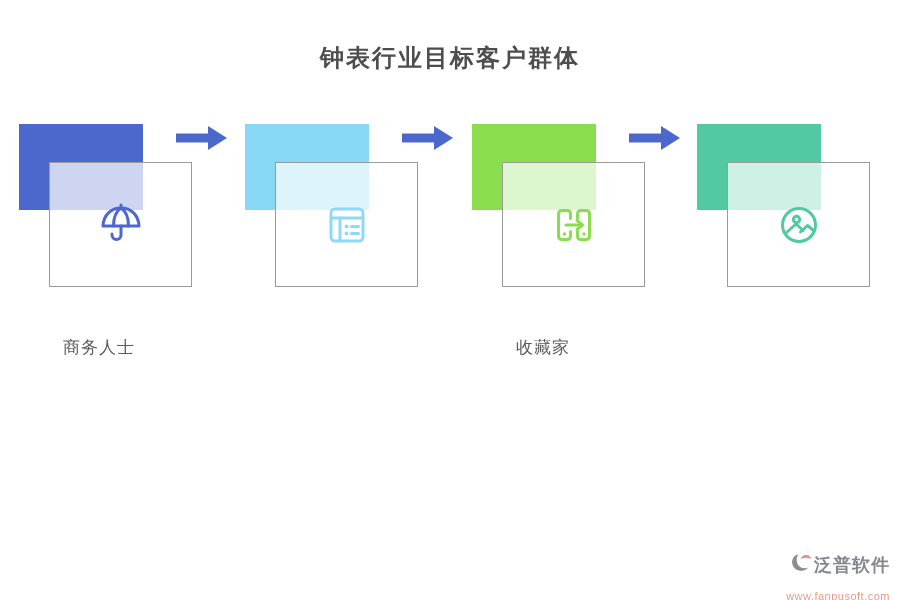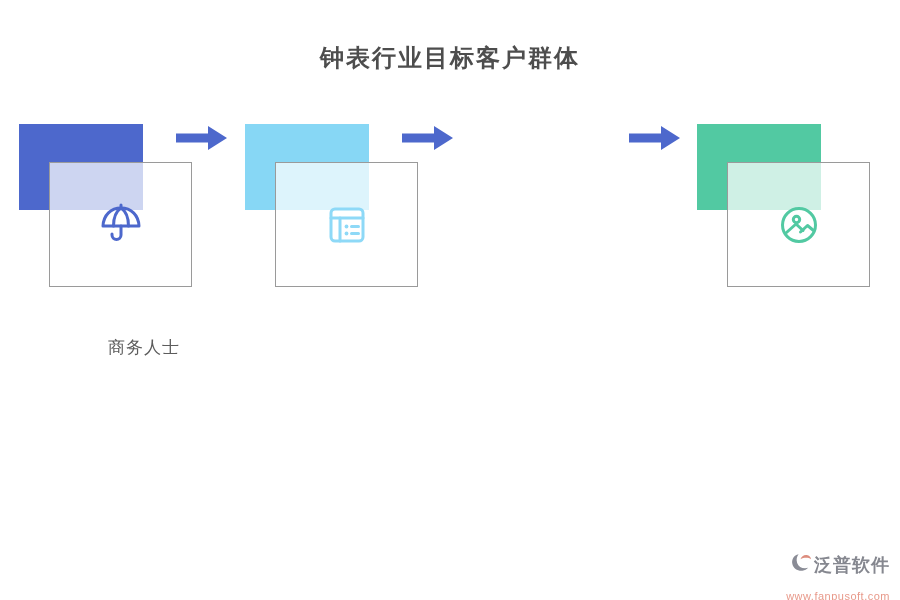--- a/index.html
+++ b/index.html
@@ -13,21 +13,21 @@
   }
   .group{position:absolute;top:124px;width:173px;height:240px;}
   .accent-rect{position:absolute;left:0;top:0;width:124px;height:86px;}
   .icon-card{
     position:absolute;left:30px;top:38px;width:143px;height:125px;
     box-sizing:border-box;border:1px solid #9a9a9a;background:rgba(255,255,255,0.72);
   }
   .icon-wrap{position:absolute;left:78px;top:77px;width:48px;height:48px;}
   .icon-wrap svg{display:block;}
   .group-label{
-    position:absolute;left:18px;top:212px;width:143px;text-align:right;
+    position:absolute;left:44px;top:212px;width:143px;text-align:left;
     font-size:17px;color:#5c5c5c;letter-spacing:1px;
   }
   .flow-arrow{position:absolute;top:125px;width:52px;height:26px;}
   .watermark{
     position:absolute;left:762px;top:551px;width:128px;
     font-family:Liberation Sans, sans-serif;
   }
   .wm-row{display:flex;align-items:center;justify-content:flex-end;gap:2px;}
   .brand-name{font-size:18px;font-weight:bold;letter-spacing:1px;}
   .brand-url{text-align:right;font-size:11px;margin-top:12px;letter-spacing:0.5px;}
@@ -63,20 +63,35 @@
         <path d="M8 17 H40"></path>
         <path d="M17 17 V40"></path>
         <circle cx="23.5" cy="25.5" r="1.9" fill="currentColor" stroke="none"></circle>
         <circle cx="23.5" cy="32.5" r="1.9" fill="currentColor" stroke="none"></circle>
         <path d="M28.5 25.5 H35.5"></path>
         <path d="M28.5 32.5 H35.5"></path>
       </svg>
     </div>
   </div>
 
+  <div class="group" style="left:472px">
+    <div class="accent-rect" style="background-color: rgb(138, 222, 77);"></div>
+    <div class="icon-card"></div>
+    <div class="icon-wrap" style="color: rgb(138, 222, 77);">
+      <svg width="48" height="48" viewBox="0 0 48 48" fill="none" stroke="currentColor" stroke-width="3" stroke-linecap="round" stroke-linejoin="round">
+        <path d="M20.5 17.5 V13 Q20.5 9.5 17 9.5 H12 Q8.5 9.5 8.5 13 V35 Q8.5 38.5 12 38.5 H17 Q20.5 38.5 20.5 35 V30.5"></path>
+        <path d="M27.5 17.5 V13 Q27.5 9.5 31 9.5 H36 Q39.5 9.5 39.5 13 V35 Q39.5 38.5 36 38.5 H31 Q27.5 38.5 27.5 35 V30.5"></path>
+        <circle cx="14.5" cy="33" r="1.7" fill="currentColor" stroke="none"></circle>
+        <circle cx="34" cy="33" r="1.7" fill="currentColor" stroke="none"></circle>
+        <path d="M16 24 H31"></path>
+        <path d="M27 19.5 L32.5 24 L27 28.5"></path>
+      </svg>
+    </div>
+    <div class="group-label">收藏家</div>
+  </div>
 
   <div class="group" style="left:697px">
     <div class="accent-rect" style="background-color: rgb(82, 201, 162);"></div>
     <div class="icon-card"></div>
     <div class="icon-wrap" style="color: rgb(82, 201, 162);">
       <svg width="48" height="48" viewBox="0 0 48 48" fill="none" stroke="currentColor" stroke-width="3" stroke-linecap="round" stroke-linejoin="round">
         <circle cx="24" cy="24" r="16.5"></circle>
         <circle cx="21.5" cy="18.5" r="3.2"></circle>
         <path d="M11.5 31.5 L21 23 L28 29.5"></path>
         <path d="M25.5 31 L32.5 24.5 L38.5 29.5"></path>

